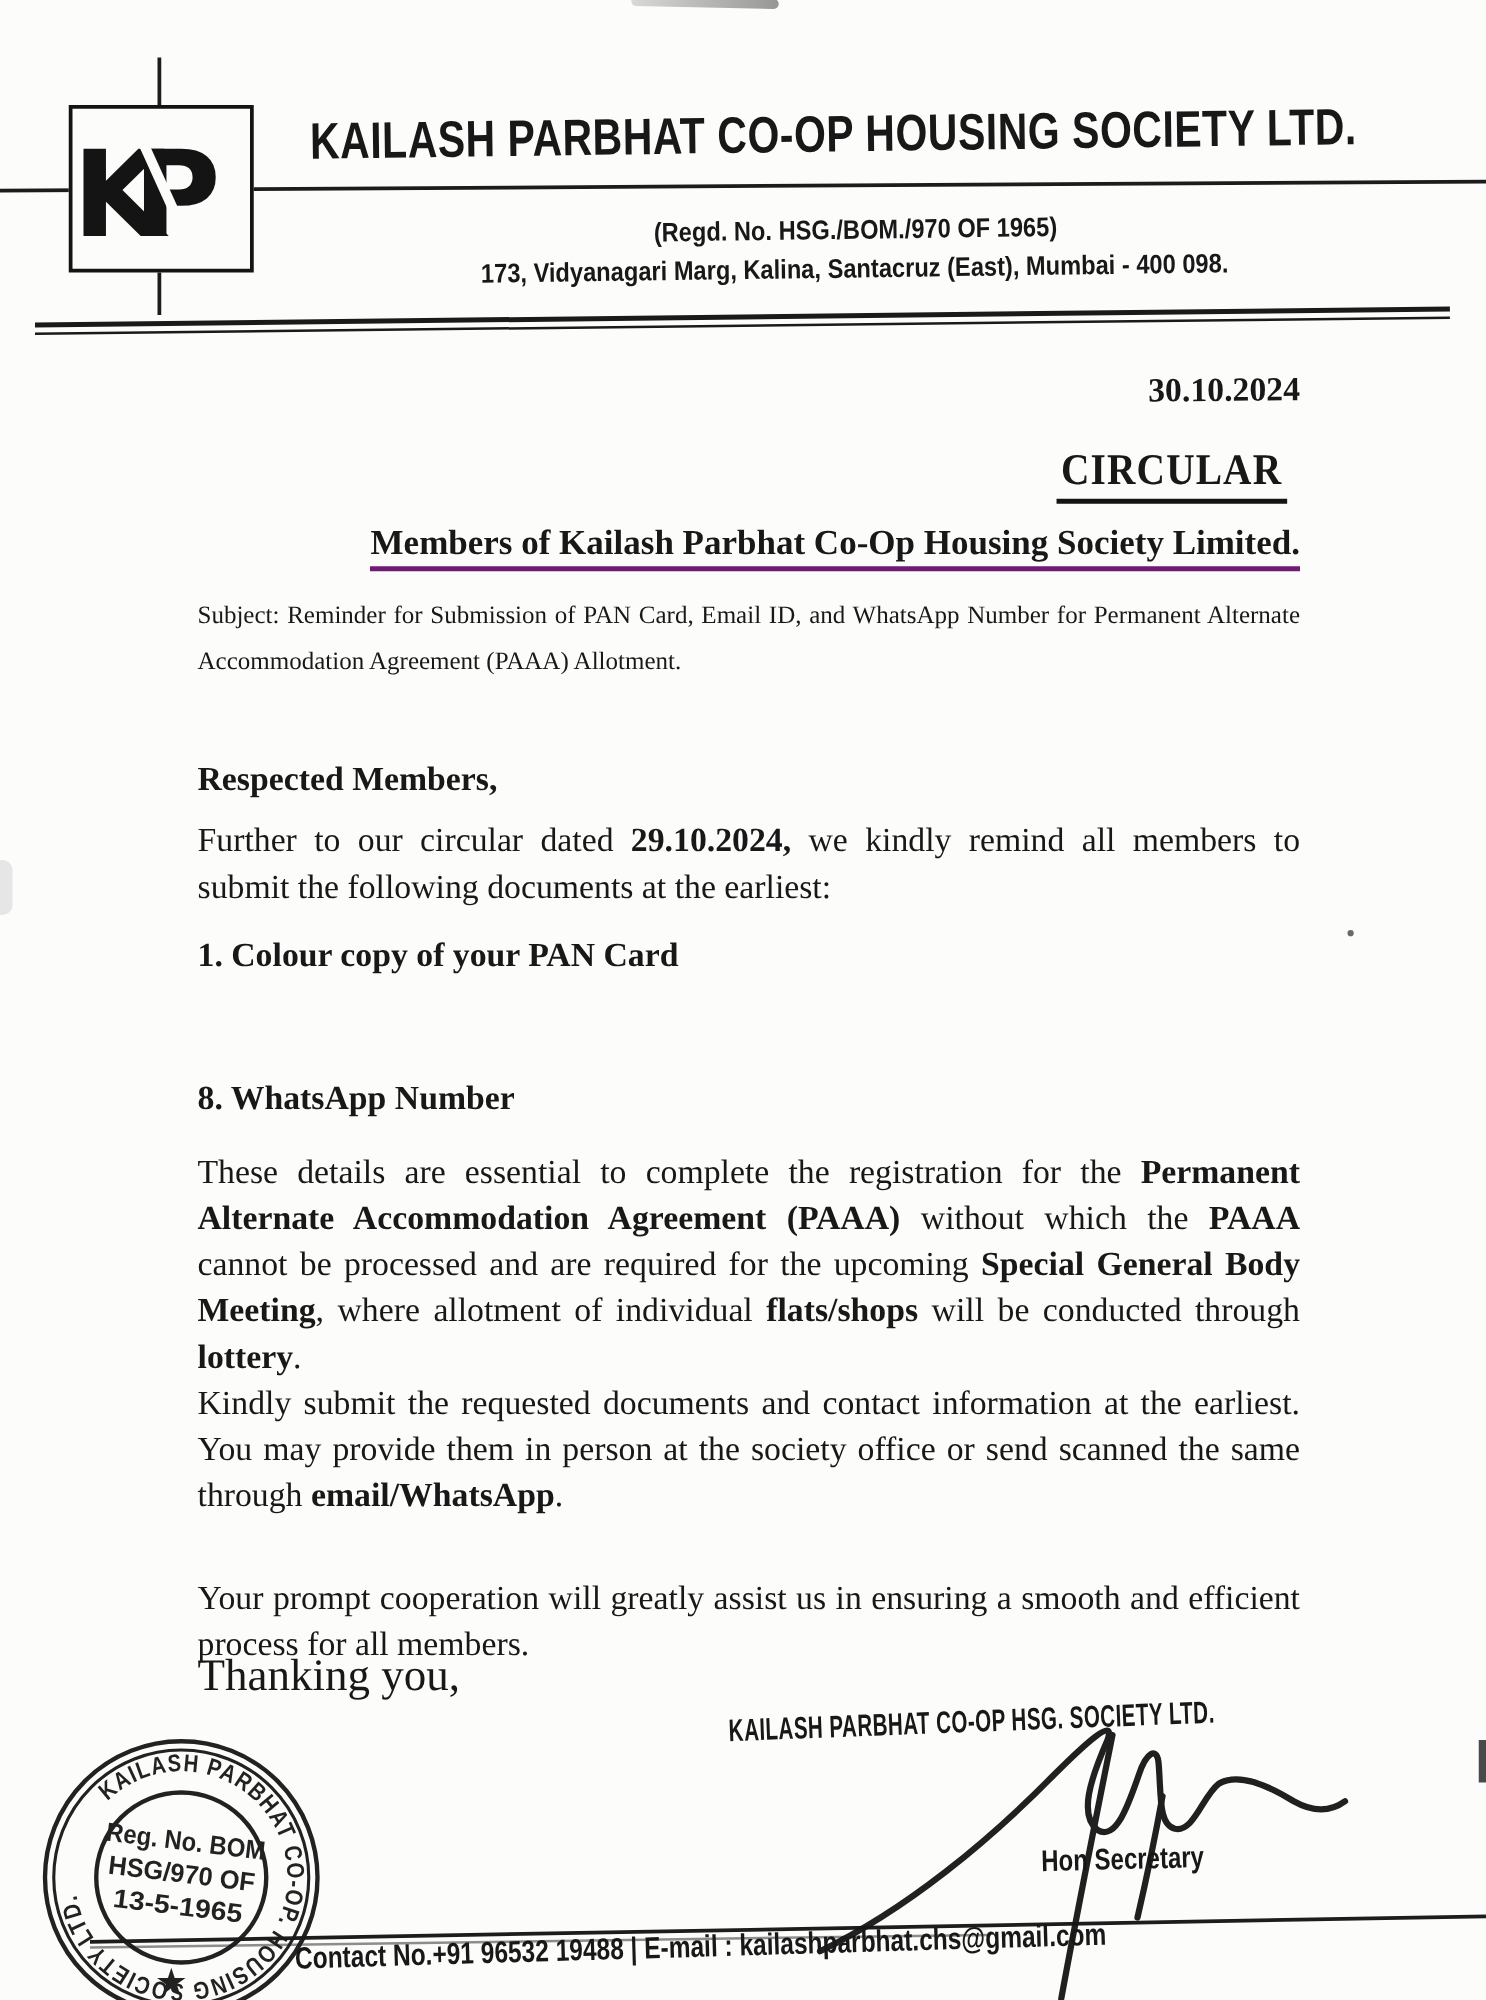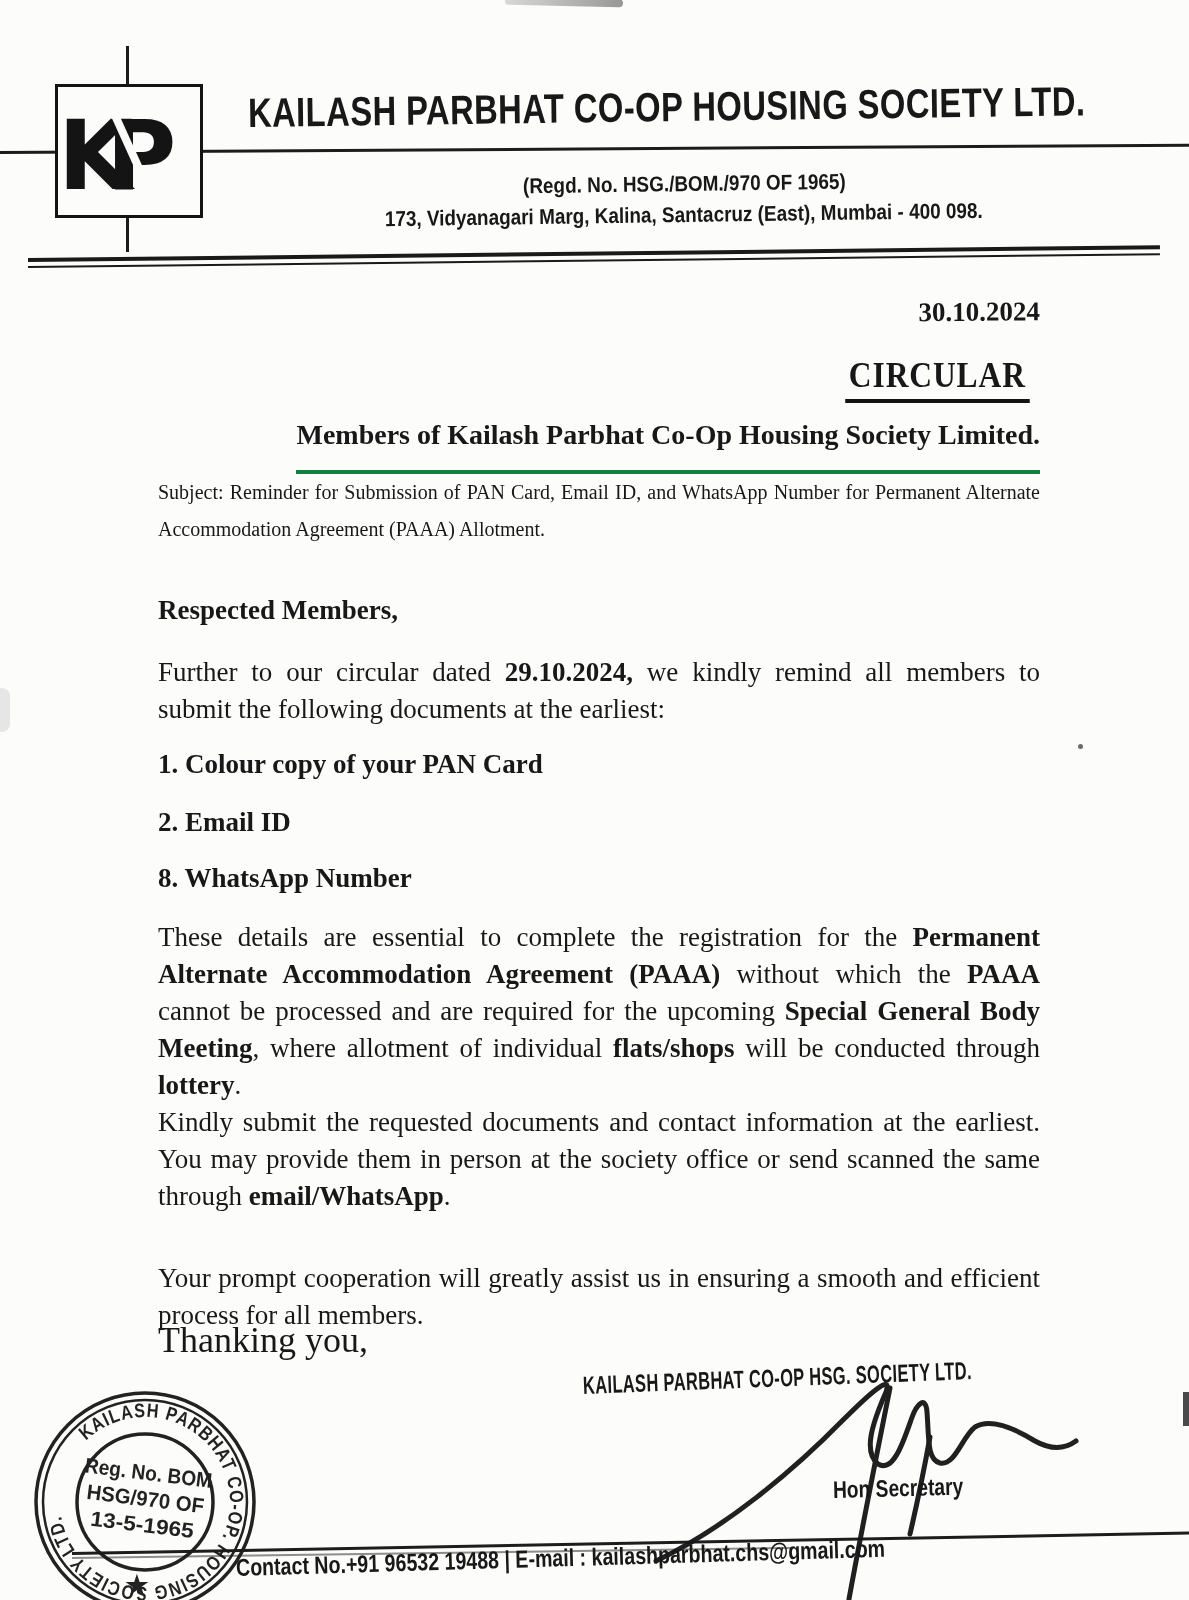--- a/index.html
+++ b/index.html
@@ -29,23 +29,23 @@
   .addr{top:203px;}
   .hline-text .cxc{display:inline-block;transform:scaleX(.88);transform-origin:center;}
   
   .para{position:absolute;left:158px;width:882px;font-size:27px;line-height:37px;text-align:justify;}
   .b{font-weight:bold;}
   .date{position:absolute;left:158px;width:882px;top:300px;text-align:right;font-weight:bold;font-size:27px;transform:rotate(-0.5deg);}
   .center-line{position:absolute;left:158px;width:882px;text-align:right;}
   .circ{top:356px;font-size:35px;font-weight:bold;}
   .circ .underl{display:inline-block;transform:scaleX(.9);border-bottom:4px solid #141414;padding:0 4px 3px;letter-spacing:1px;}
   .recip{top:419px;font-size:28px;font-weight:bold;}
-  .recip .underl{display:inline-block;border-bottom:4px solid #15803d;padding-bottom:19px;}
+  .recip .underl{display:inline-block;border-bottom:4px solid #701a75;padding-bottom:2px;}
   .subject{top:474px;font-weight:normal;font-size:20px;}
-  .salut{top:592px;font-weight:bold;}
+  .salut{top:605px;font-weight:bold;}
   .reminder{top:654px;}
   .item{font-weight:bold;}
   .i1{top:746px;} .i2{top:804px;} .i3{top:860px;}
   .details{top:919px;}
   .submit{top:1104px;}
   .coop{top:1229px;margin-top:31px;}
   .closing{top:1322px;font-size:36px;}
   
   .sig-org{position:absolute;left:583px;top:1371px;font-family:"Liberation Sans",sans-serif;font-weight:bold;font-size:25px;white-space:nowrap;transform:rotate(-2.2deg);transform-origin:left center;z-index:3;}
   .sig-org .cxl{display:inline-block;transform:scaleX(.66);transform-origin:left center;letter-spacing:.5px;}
@@ -90,21 +90,20 @@
   <div class="date">30.10.2024</div>
 
   <div class="center-line circ"><span class="underl">CIRCULAR</span></div>
   <div class="center-line recip"><span class="underl">Members of Kailash Parbhat Co-Op Housing Society Limited.</span></div>
 
   <div class="para subject">Subject: Reminder for Submission of PAN Card, Email ID, and WhatsApp Number for Permanent Alternate Accommodation Agreement (PAAA) Allotment.</div>
   <div class="para salut">Respected Members,</div>
   <div class="para reminder"><span>Further to our circular dated </span><span class="b">29.10.2024,</span><span> we kindly remind all members to submit the following documents at the earliest:</span></div>
 
   <div class="para item i1">1. Colour copy of your PAN Card</div>
-  <div class="para item i2">2. Email ID</div>
   <div class="para item i3">8. WhatsApp Number</div>
 
   <div class="para details"><span>These details are essential to complete the registration for the </span><span class="b">Permanent Alternate Accommodation Agreement (PAAA)</span><span> without which the </span><span class="b">PAAA</span><span> cannot be processed and are required for the upcoming </span><span class="b">Special General Body Meeting</span><span>, where allotment of individual </span><span class="b">flats/shops</span><span> will be conducted through </span><span class="b">lottery</span><span>.</span></div>
   <div class="para submit"><span>Kindly submit the requested documents and contact information at the earliest. You may provide them in person at the society office or send scanned the same through </span><span class="b">email/WhatsApp</span><span>.</span></div>
   <div class="para coop">Your prompt cooperation will greatly assist us in ensuring a smooth and efficient process for all members.</div>
   <div class="para closing">Thanking you,</div>
 
   <div class="sig-org"><span class="cxl">KAILASH PARBHAT CO-OP HSG. SOCIETY LTD.</span></div>
   <div class="sig-role"><span class="cxl">Hon Secretary</span></div>
 

